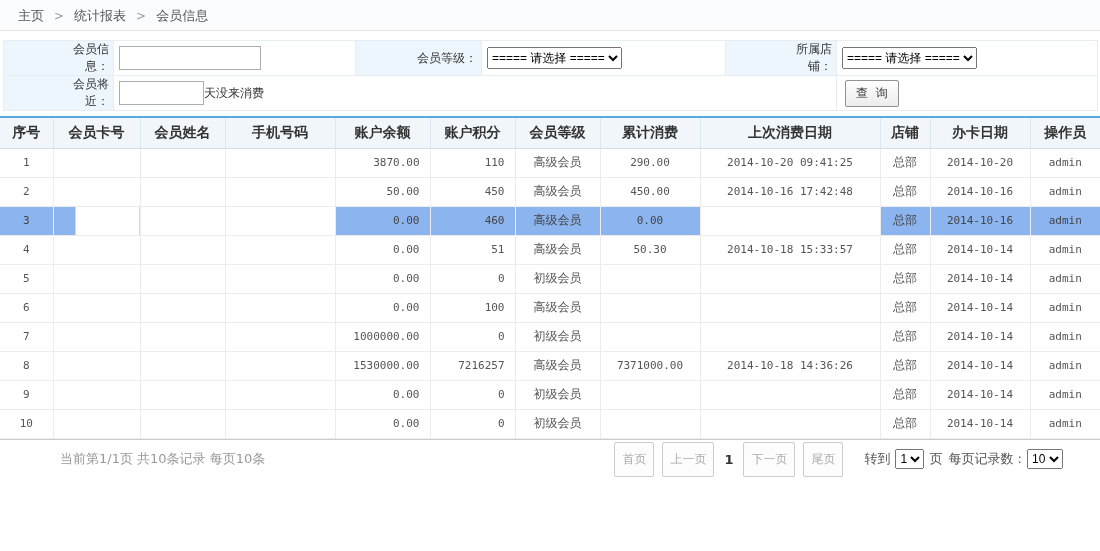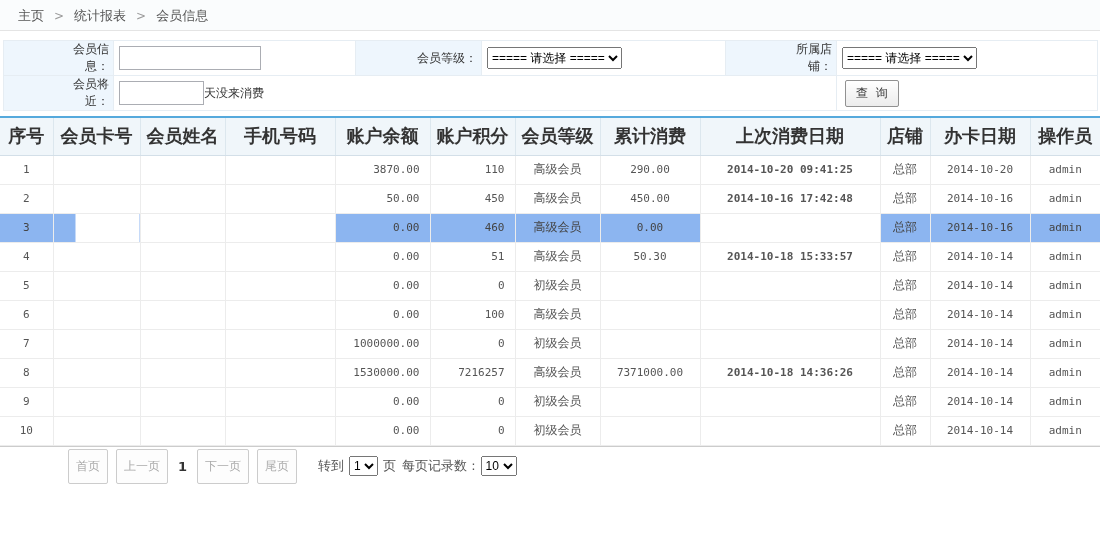--- a/index.html
+++ b/index.html
@@ -58,32 +58,32 @@
   
   .statsbar{
     margin:1px 3px 0 3px;height:26px;line-height:25px;border:1px solid #e0e0e0;background:#fff;
     padding-left:36px;font-weight:bold;font-size:13px;color:#222;
   }
   .stats-count{color:#ff0000;margin:0 1px;}
 
   
   .grid{margin-top:5px;border-collapse:collapse;table-layout:fixed;width:1100px;border-top:2px solid var(--header-top);}
   .grid th{
-    height:38px;background:var(--header-bg);border-bottom:1px solid #d3dfe8;border-right:1px solid #dce7ee;
-    font-weight:bold;font-size:18px;color:#333;text-align:center;overflow:hidden;white-space:nowrap;
+    height:31px;background:var(--header-bg);border-bottom:1px solid #d3dfe8;border-right:1px solid #dce7ee;
+    font-weight:bold;font-size:14px;color:#333;text-align:center;overflow:hidden;white-space:nowrap;
   }
   .grid th:last-child{border-right:none;}
   .grid td{
     height:29px;border-bottom:1px solid var(--line);border-right:1px solid var(--line);
     font-size:12px;color:#555;overflow:hidden;white-space:nowrap;padding:0;
   }
   .grid td:last-child{border-right:none;}
   .grid td.mono{font-size:11px;}
   .c0{width:53px;} .c1{width:87px;} .c2{width:85px;} .c3{width:110px;} .c4{width:95px;margin-left:46px;} .c5{width:85px;}
-  .c6{width:85px;} .c7{width:100px;} .c8{width:180px;font-weight:bold;} .c9{width:50px;} .c10{width:100px;} .c11{width:70px;}
+  .c6{width:85px;} .c7{width:100px;} .c8{width:180px;} .c9{width:50px;} .c10{width:100px;} .c11{width:70px;}
   td.c0,td.c6,td.c7,td.c8,td.c9,td.c10,td.c11{text-align:center;}
   td.c4,td.c5{text-align:right;padding-right:10px;}
   td.c1,td.c2,td.c3{text-align:left;padding-left:6px;}
   tr.selected td{background:var(--sel);color:#444;}
   tr.selected td.c1{background:linear-gradient(90deg,var(--sel) 0px,var(--sel) 22px,#fff 22px);}
   tr.selected td.c2,tr.selected td.c3,tr.selected td.c8{background:#fff;}
 
   
   .footer{
     border-top:1px solid #cccccc;height:40px;display:flex;align-items:center;
@@ -297,20 +297,21 @@
           <td class="c7 mono"></td>
           <td class="c8 mono"></td>
           <td class="c9">总部</td>
           <td class="c10 mono">2014-10-14</td>
           <td class="c11 mono">admin</td>
         </tr>
       </tbody>
   </table>
 
   <div class="footer">
+    <div class="page-summary">当前第1/1页 共10条记录 每页10条</div>
     <div class="pager">
       <button class="pbtn">首页</button>
       <button class="pbtn">上一页</button>
       <span class="pcurrent">1</span>
       <button class="pbtn">下一页</button>
       <button class="pbtn">尾页</button>
       <span class="goto">
         <span>转到</span>
         <select class="psel">
           <option>1</option>

